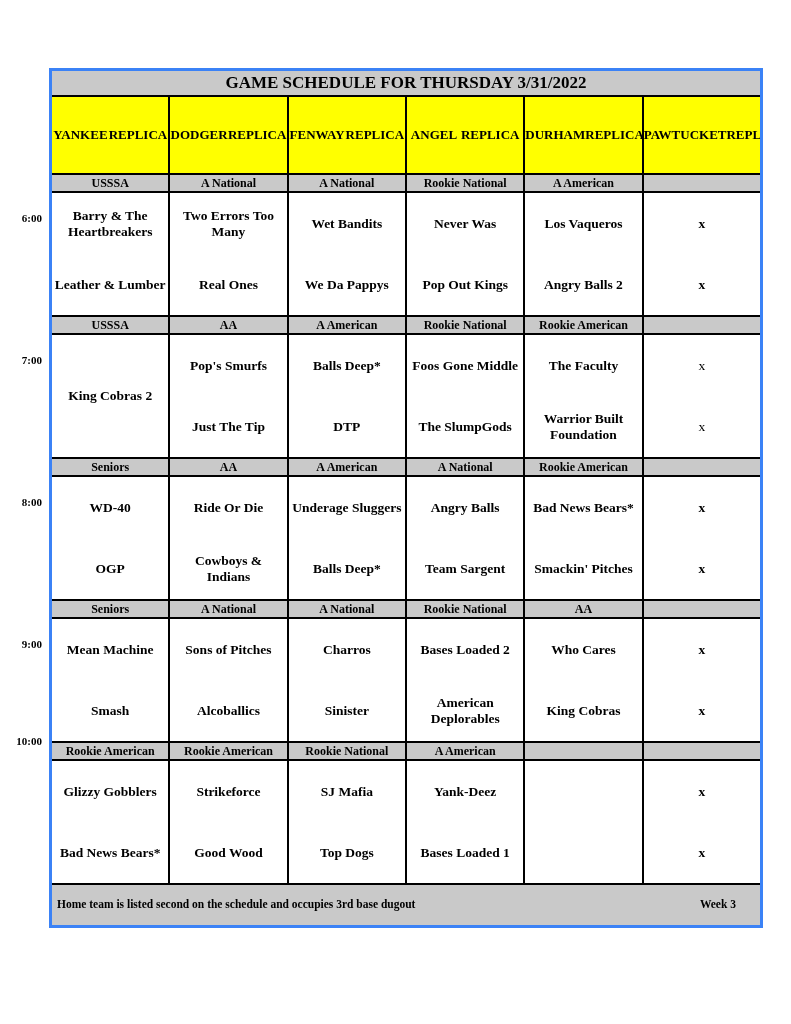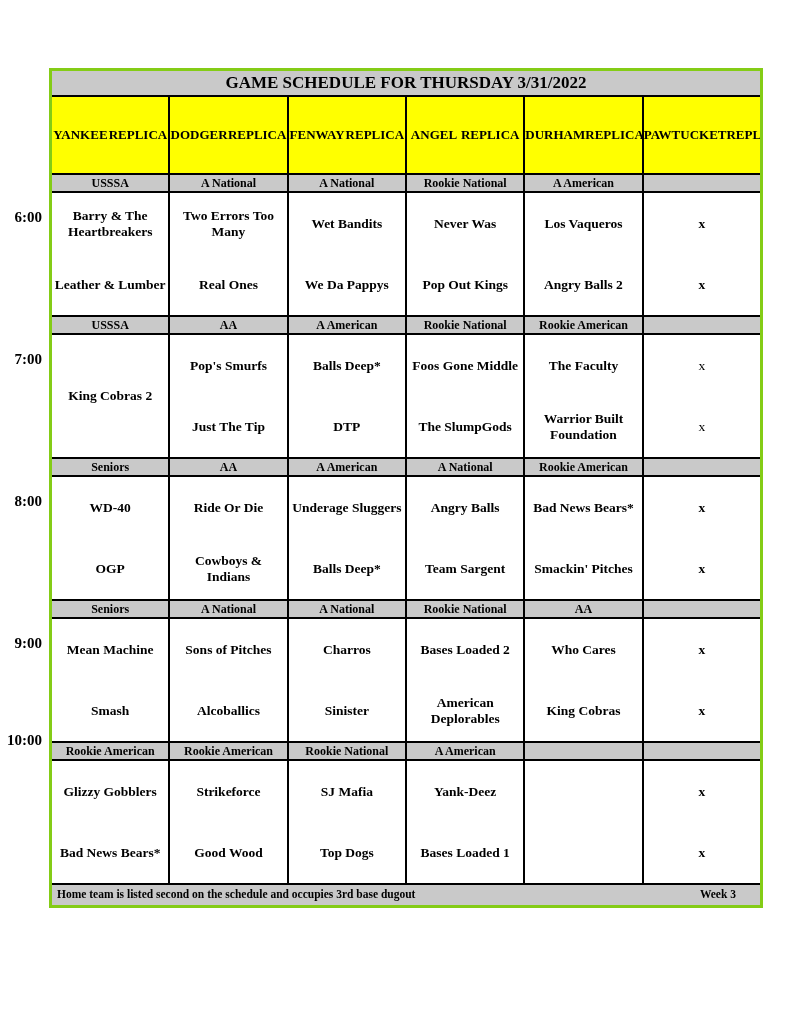--- a/index.html
+++ b/index.html
@@ -2,21 +2,21 @@
 <html><head>
 <meta charset="utf-8">
 <style>
   html,body{margin:0;padding:0;}
   body{
     width:791px;height:1024px;background:#ffffff;position:relative;
     font-family:"Liberation Serif",serif;font-weight:bold;color:#000;
   }
   .grid{
     position:absolute;left:49px;top:68px;width:714px;box-sizing:border-box;
-    border:3px solid #84cc16;background:#000;
+    border:3px solid #3b82f6;background:#000;
     display:grid;grid-template-columns:repeat(6,1fr);gap:2px;
   }
   .cell{background:#fff;overflow:hidden;}
   .title-row{
     grid-column:1/-1;height:24px;background:#c9c9c9;
     display:flex;align-items:center;justify-content:center;font-size:17px;
   }
   .hdr{
     height:76px;background:#ffff00;display:flex;flex-direction:row;
     justify-content:space-evenly;align-items:center;font-size:13px;text-align:center;
@@ -25,27 +25,27 @@
     height:16px;background:#c9c9c9;display:flex;align-items:center;
     justify-content:center;font-size:12px;font-family:Liberation Serif, serif;
   }
   .team{height:122px;display:flex;flex-direction:column;}
   .half{
     flex:1;display:flex;align-items:center;justify-content:center;
     text-align:center;font-size:13.5px;line-height:1.15;padding:0 2px;
   }
   .x-light .half{font-weight:normal;}
   .footer-row{
-    grid-column:1/-1;height:20px;background:#c9c9c9;box-sizing:border-box;
+    grid-column:1/-1;height:40px;background:#c9c9c9;box-sizing:border-box;
     display:flex;align-items:center;justify-content:space-between;
     font-size:11.5px;padding:0 24px 3px 5px;
   }
   .time-label{
     position:absolute;left:0;width:42px;height:61px;
-    display:flex;align-items:center;justify-content:flex-end;font-size:15px;
+    display:flex;align-items:center;justify-content:flex-end;font-size:11px;
   }
 </style>
 </head>
 <body>
 
 <div class="time-label" style="top:187px">6:00</div>
 <div class="time-label" style="top:329px">7:00</div>
 <div class="time-label" style="top:471px">8:00</div>
 <div class="time-label" style="top:613px">9:00</div>
 <div class="time-label" style="top:710px">10:00</div>

